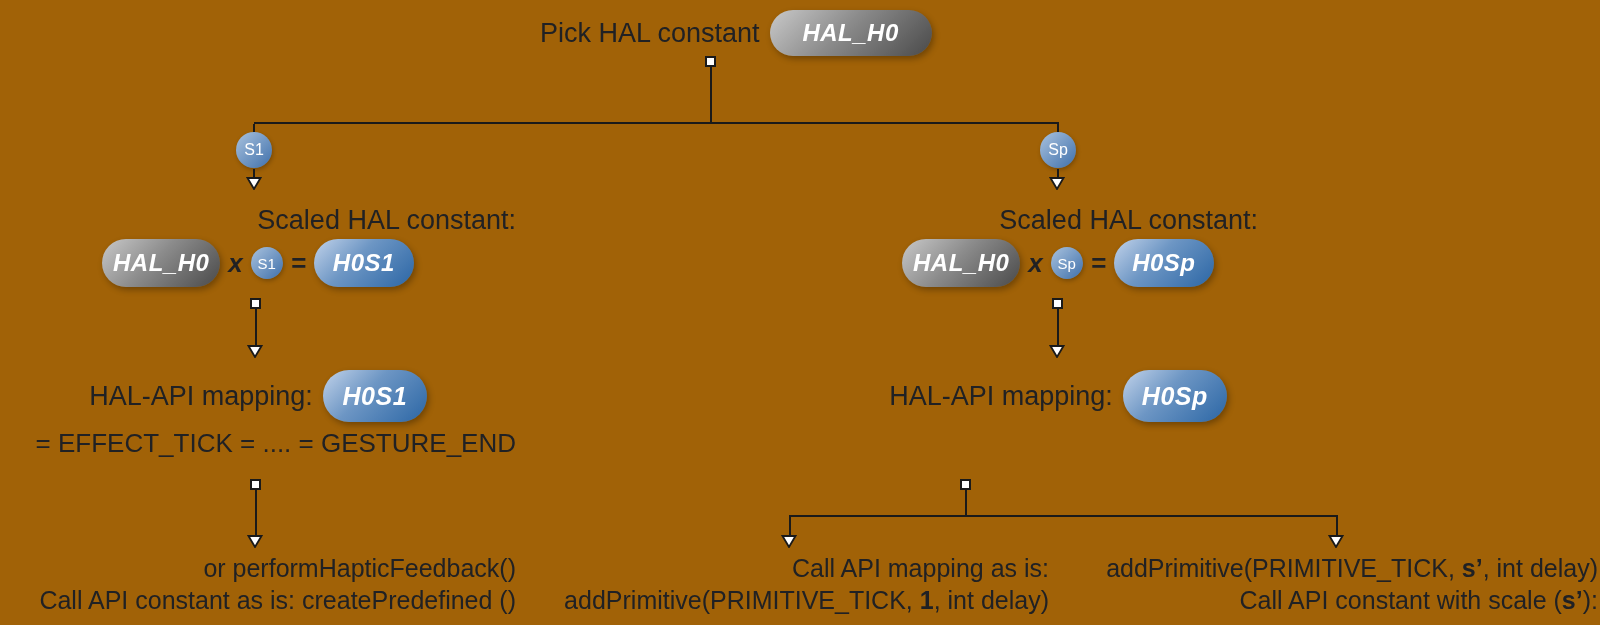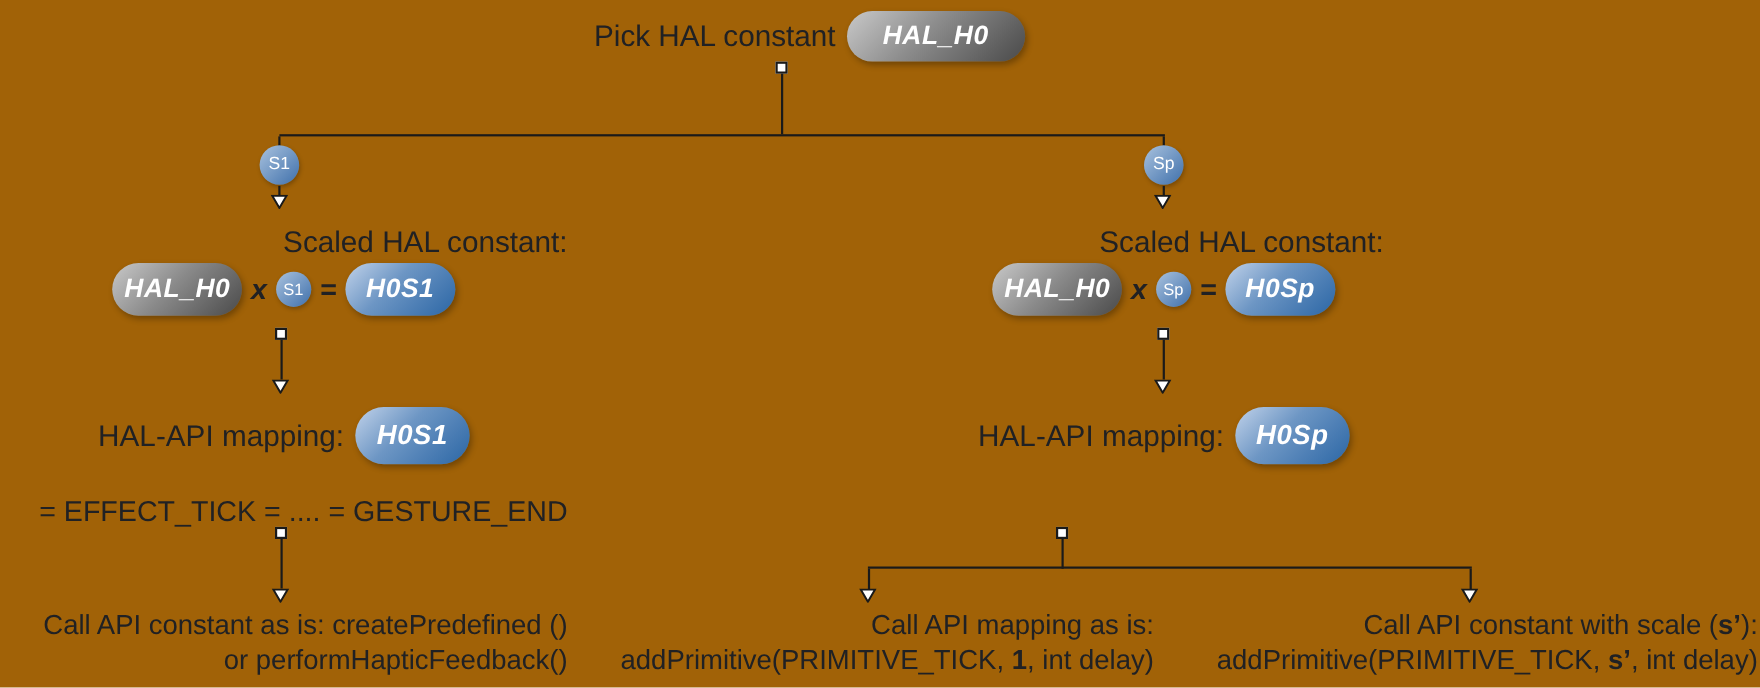--- a/index.html
+++ b/index.html
@@ -88,31 +88,31 @@
   <div class="vline" style="left:255px; top:309px; height:36px;"></div>
   <svg class="arrow" style="left:247px; top:345px;" viewBox="0 0 16 13">
       <polygon points="1.5,1 14.5,1 8,12" fill="#ffffff" stroke="#1a1a1a" stroke-width="1.8"></polygon>
     </svg>
 
   <div class="flexrow gap10" style="left:0; top:369px; width:516px; height:54px;">
     <span class="t27">HAL-API mapping:</span>
     <span class="pill blue map">H0S1</span>
   </div>
 
-  <div class="txt t26" style="left:0; top:450px; width:516px;">= EFFECT_TICK = .... = GESTURE_END</div>
+  <div class="txt t26" style="left:0; top:428px; width:516px;">= EFFECT_TICK = .... = GESTURE_END</div>
 
   <div class="sq" style="left:250px; top:479px;"></div>
   <div class="vline" style="left:255px; top:490px; height:45px;"></div>
   <svg class="arrow" style="left:247px; top:535px;" viewBox="0 0 16 13">
       <polygon points="1.5,1 14.5,1 8,12" fill="#ffffff" stroke="#1a1a1a" stroke-width="1.8"></polygon>
     </svg>
 
   <div class="txt t25" style="left:0; top:552px; width:516px;">
+    <div>or performHapticFeedback()</div>
     <div>Call API constant as is: createPredefined ()</div>
-    <div>or performHapticFeedback()</div>
   </div>
 
   <div class="txt t27" style="left:858px; top:204px; width:400px;">Scaled HAL constant:</div>
 
   <div class="flexrow gap8" style="left:858px; top:237px; width:400px; height:52px;">
     <span class="pill gray eq-hal">HAL_H0</span>
     <span class="op">x</span>
     <span class="circle small">Sp</span>
     <span class="op">=</span>
     <span class="pill blue eq-res">H0Sp</span>
@@ -141,17 +141,17 @@
   <svg class="arrow" style="left:1328px; top:535px;" viewBox="0 0 16 13">
       <polygon points="1.5,1 14.5,1 8,12" fill="#ffffff" stroke="#1a1a1a" stroke-width="1.8"></polygon>
     </svg>
 
   <div class="txt t25" style="left:533px; top:552px; width:516px;">
     <div>Call API mapping as is:</div>
     <div><span>addPrimitive(PRIMITIVE_TICK, </span><b>1</b><span>, int delay)</span></div>
   </div>
 
   <div class="txt t25" style="left:1082px; top:552px; width:516px;">
+    <div><span>addPrimitive(PRIMITIVE_TICK, </span><b>s’</b><span>, int delay)</span></div>
     <div><span>Call API constant with scale (</span><b>s’</b><span>):</span></div>
-    <div><span>addPrimitive(PRIMITIVE_TICK, </span><b>s’</b><span>, int delay)</span></div>
   </div>
 
 </div>
 
 </body></html>

